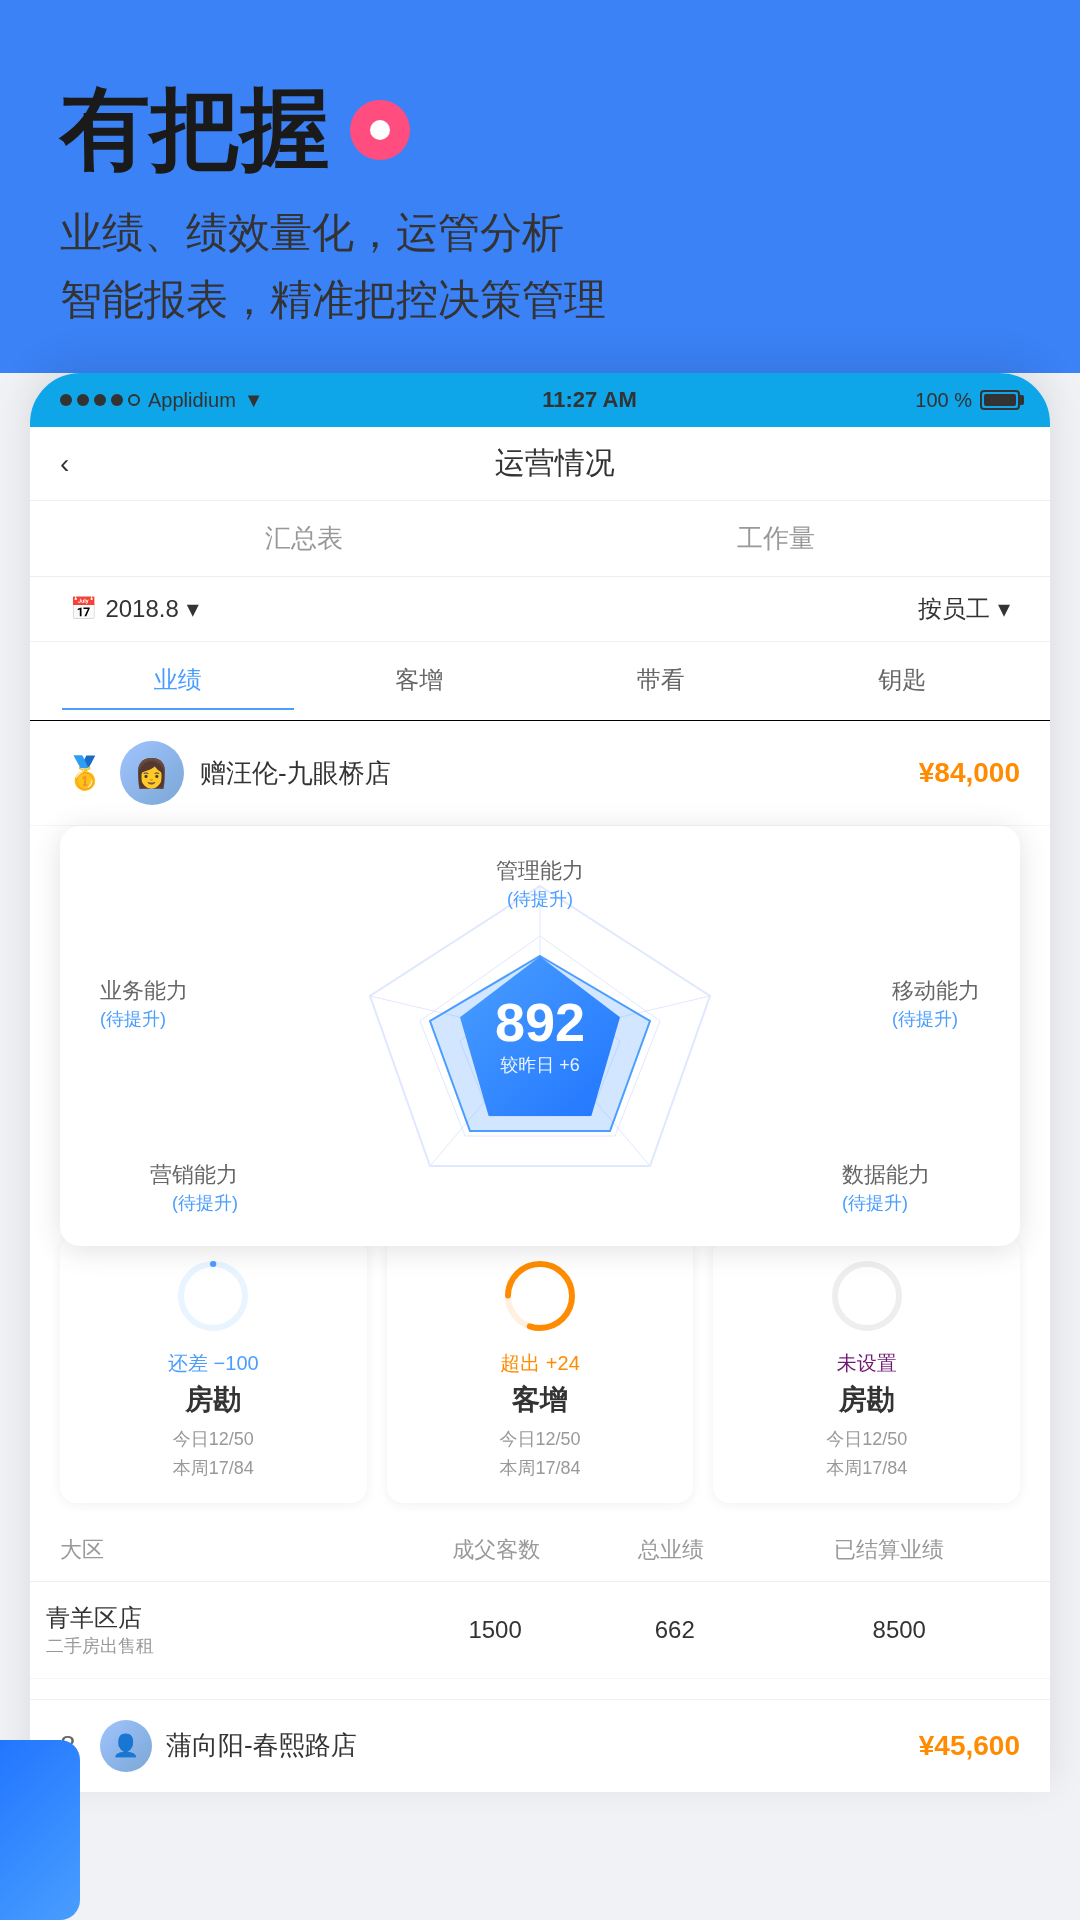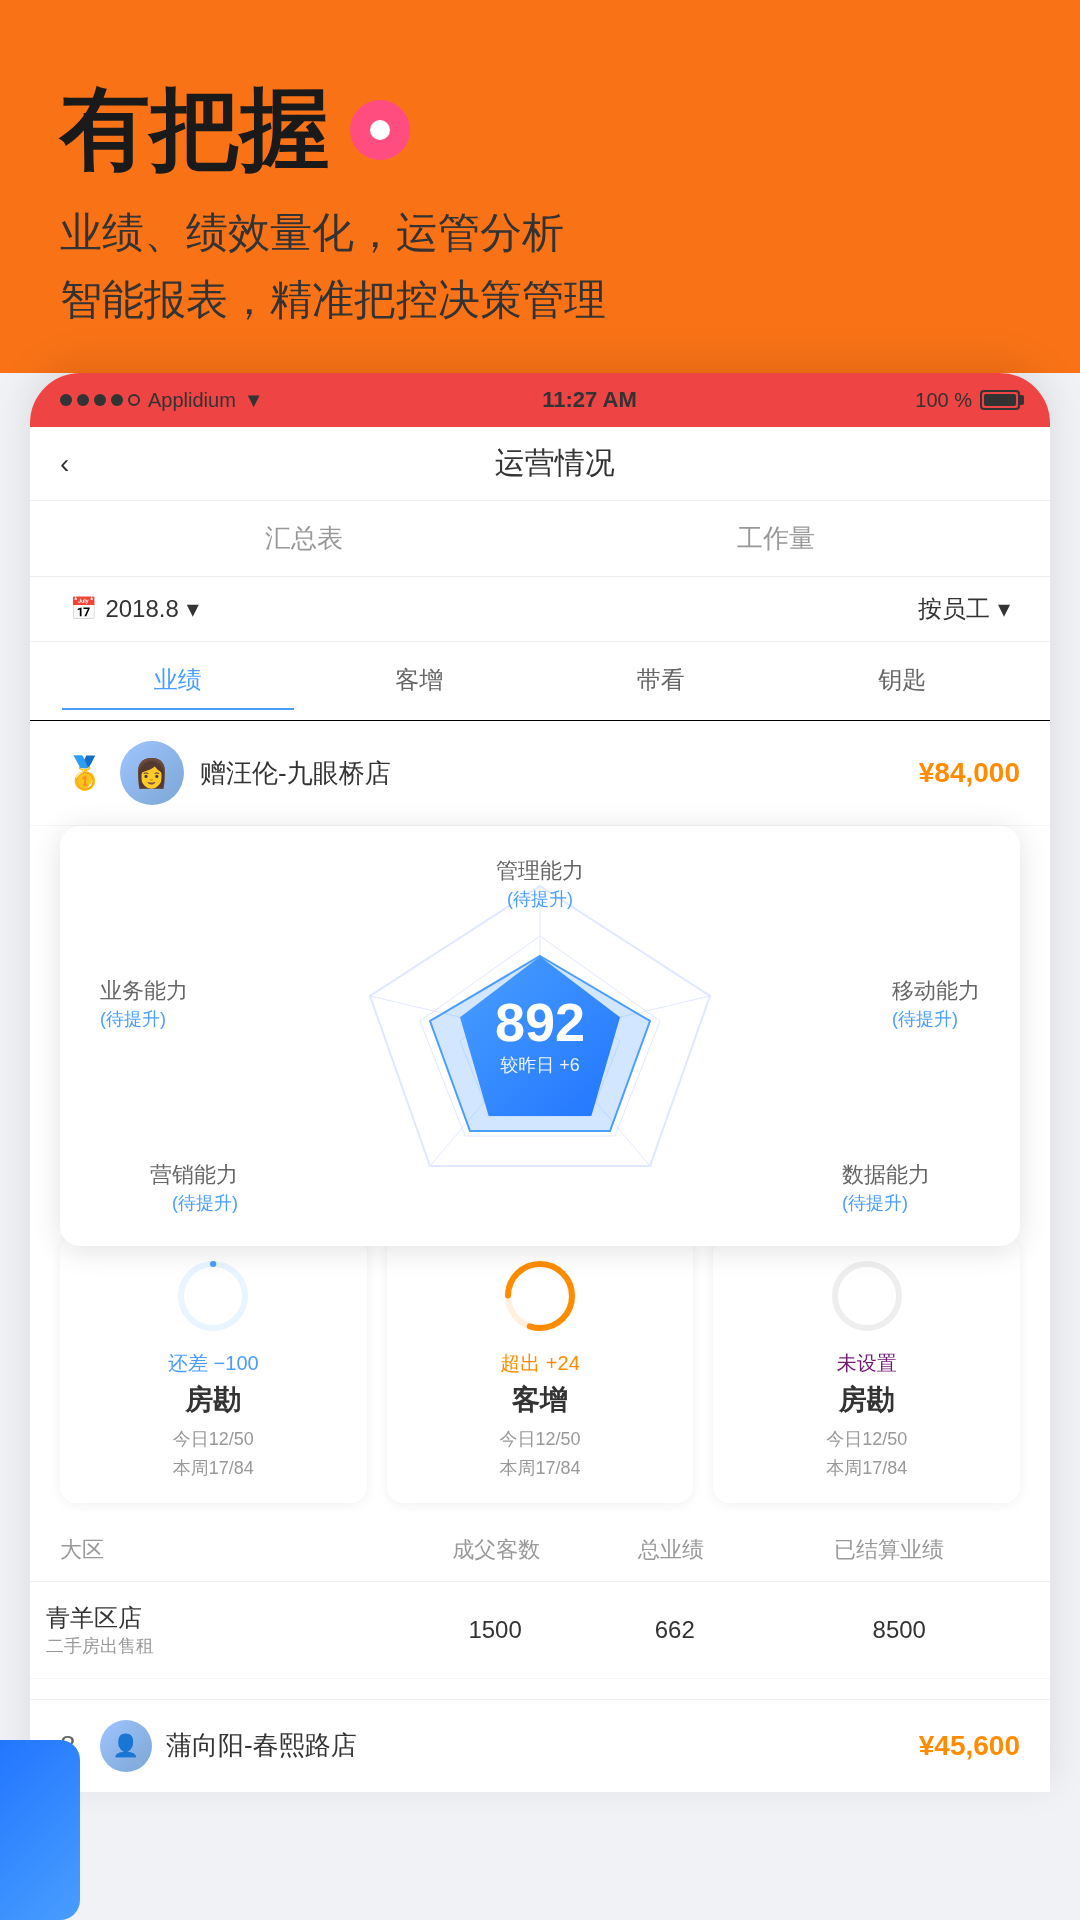--- a/index.html
+++ b/index.html
@@ -9,21 +9,21 @@
       min-height: 1920px;
       background: #f0f2f5;
       font-family: -apple-system, 'PingFang SC', 'Helvetica Neue', sans-serif;
       position: relative;
       overflow: hidden;
     }
 
     
     .header-section {
       padding: 80px 60px 40px 60px;
-      background: #f97316;
+      background: #3b82f6;
     }
     .app-title {
       font-size: 90px;
       font-weight: 900;
       color: #1a1a1a;
       line-height: 1.1;
       display: flex;
       align-items: center;
       gap: 10px;
     }
@@ -67,21 +67,21 @@
       box-shadow: 0 -10px 40px rgba(0,0,0,0.1);
       position: relative;
     }
 
     
     .status-bar {
       display: flex;
       justify-content: space-between;
       align-items: center;
       padding: 14px 30px;
-      background: #ef4444;
+      background: #0ea5e9;
     }
     .status-left {
       display: flex;
       align-items: center;
       gap: 8px;
       font-size: 20px;
       color: #333;
     }
     .dots {
       display: flex; gap: 5px;

